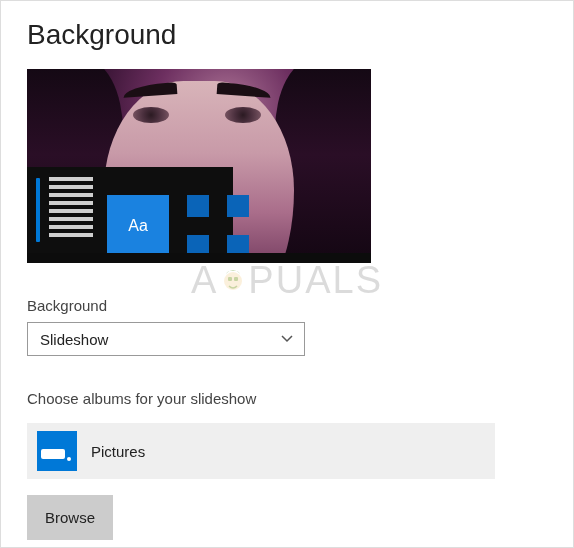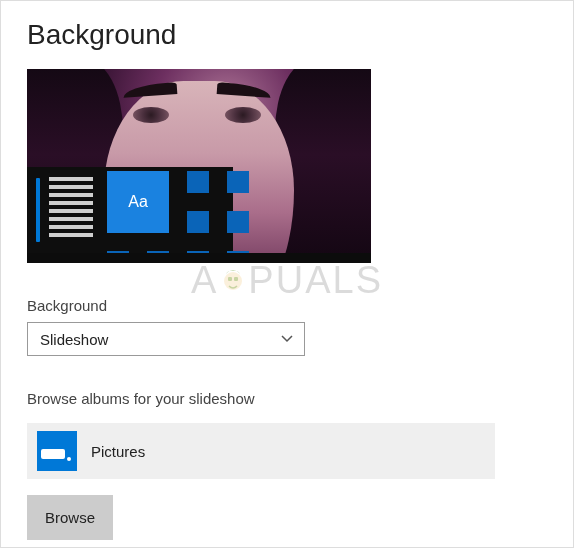--- a/index.html
+++ b/index.html
@@ -120,20 +120,21 @@
       background: #cfcfcf;
       margin: 4px 0;
     }
     .tiles {
       display: grid;
       grid-template-columns: repeat(4, 22px);
       grid-auto-rows: 22px;
       gap: 18px;
       padding: 4px;
       width: 112px;
+      margin-top: 24px;
     }
     .tile { background: #0a64b8; }
     .tile.sm {}
     .tile.big {
       grid-column: span 2;
       grid-row: span 2;
       display: flex;
       align-items: center;
       justify-content: center;
       color: #fff;
@@ -296,21 +297,21 @@
 <div class="section-label">Background</div>
 <div class="dropdown">
   <span>Slideshow</span>
   <span class="chevron">
     <svg width="12" height="8" viewBox="0 0 12 8" fill="none">
         <path d="M1 1 L6 6 L11 1" stroke-width="1.5"></path>
       </svg>
   </span>
 </div>
 
-<div class="section-label">Browse albums for your slideshow</div>
+<div class="section-label">Choose albums for your slideshow</div>
 <div class="album-row">
   <div class="album-icon"></div>
   <span class="album-label">Pictures</span>
 </div>
 
 <button class="browse-btn">Browse</button>
 
 <div class="watermark">
   <span>A</span><span class="mascot">
     <svg viewBox="0 0 34 34">

